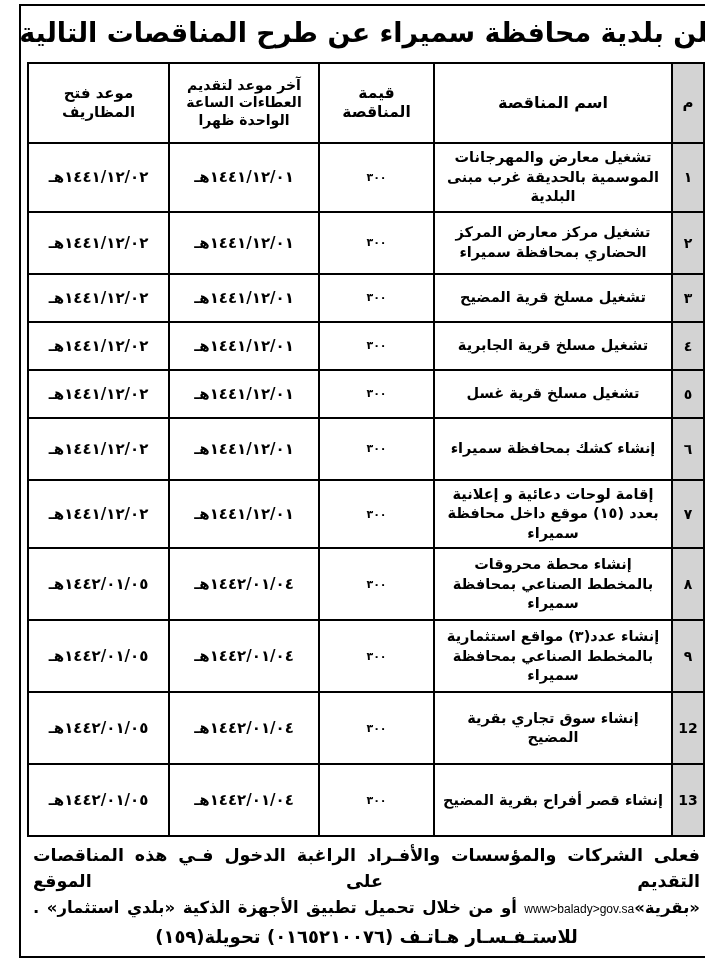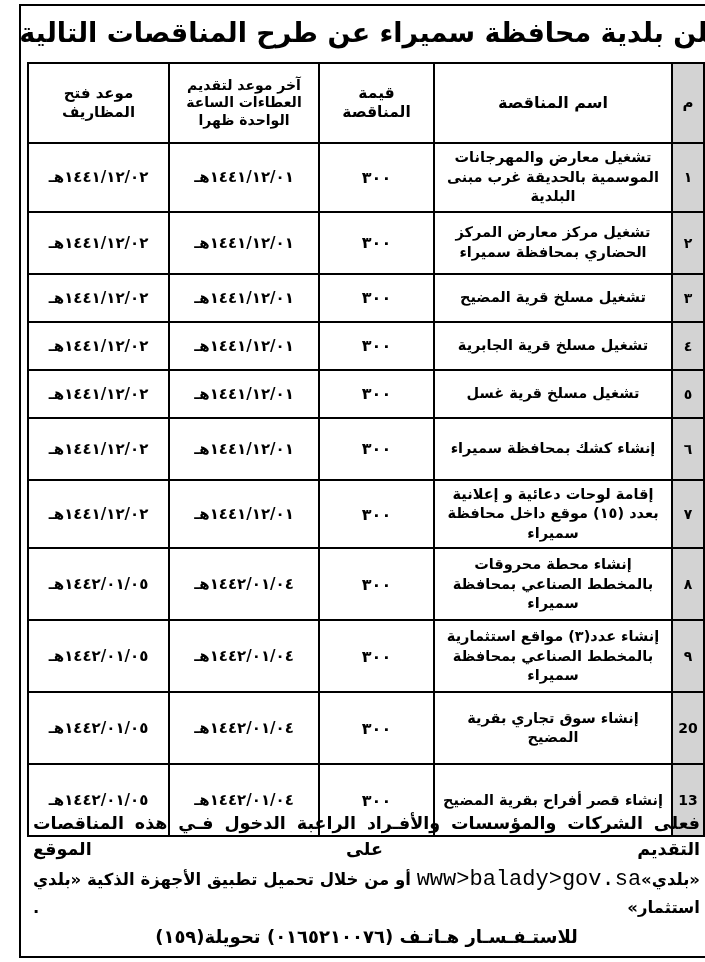--- a/index.html
+++ b/index.html
@@ -89,21 +89,21 @@
 
   tbody td.cell-num {
     background: #d3d3d3;
     font-size: 14px;
   }
   tbody td.cell-name {
     font-size: 14.5px;
     line-height: 1.35;
     padding: 4px 8px;
   }
-  tbody td.cell-value { font-size: 16px; }
+  tbody td.cell-value { font-size: 11px; }
   tbody td.cell-date  { font-size: 15px; white-space: nowrap; }
 
   tbody tr { height: 48px; }
   tbody tr.tall { height: 62px; }
   tbody tr.xtall { height: 72px; }
 
   
   .footer {
     position: absolute;
     left: 8px;
@@ -123,25 +123,25 @@
     padding: 0 4px;
   }
   .f2 {
     font-size: 16.5px;
     text-align: justify;
     text-align-last: justify;
     padding: 0 4px;
     margin-top: 2px;
   }
   .f2 .url {
-    font-family: Liberation Mono, monospace;
+    font-family: Liberation Sans, sans-serif;
     font-weight: normal;
     direction: ltr;
     unicode-bidi: embed;
-    font-size: 22px;
+    font-size: 12px;
   }
   .f3 {
     font-size: 18px;
     margin-top: 4px;
     text-align: center;
     letter-spacing: 0.5px;
   }
 </style>
 </head>
 <body>
@@ -228,39 +228,39 @@
           <td class="cell-date">١٤٤٢/٠١/٠٥هـ</td>
         </tr>
         <tr class="xtall">
           <td class="cell-num">٩</td>
           <td class="cell-name">إنشاء عدد(٣) مواقع استثمارية بالمخطط الصناعي بمحافظة سميراء</td>
           <td class="cell-value">٣٠٠</td>
           <td class="cell-date">١٤٤٢/٠١/٠٤هـ</td>
           <td class="cell-date">١٤٤٢/٠١/٠٥هـ</td>
         </tr>
         <tr class="xtall">
-          <td class="cell-num">20</td>
+          <td class="cell-num">12</td>
           <td class="cell-name">إنشاء سوق تجاري بقرية المضيح</td>
           <td class="cell-value">٣٠٠</td>
           <td class="cell-date">١٤٤٢/٠١/٠٤هـ</td>
           <td class="cell-date">١٤٤٢/٠١/٠٥هـ</td>
         </tr>
         <tr class="xtall">
           <td class="cell-num">13</td>
           <td class="cell-name">إنشاء قصر أفراح بقرية المضيح</td>
           <td class="cell-value">٣٠٠</td>
           <td class="cell-date">١٤٤٢/٠١/٠٤هـ</td>
           <td class="cell-date">١٤٤٢/٠١/٠٥هـ</td>
         </tr>
       </tbody>
     </table>
   </div>
 
   <div class="footer">
     <div class="f-line f1">فعلى الشركات والمؤسسات والأفـراد الراغبة الدخول فـي هذه المناقصات التقديم على الموقع</div>
     <div class="f-line f2">
-      <span>«بلدي»</span><span class="url">www&gt;balady&gt;gov.sa</span>
+      <span>«بقرية»</span><span class="url">www&gt;balady&gt;gov.sa</span>
       <span>أو من خلال تحميل تطبيق الأجهزة الذكية «بلدي استثمار» .</span>
     </div>
     <div class="f-line f3">للاستـفـسـار هـاتـف (٠١٦٥٢١٠٠٧٦) تحويلة(١٥٩)</div>
   </div>
 
 </div>
 
 </body></html>

